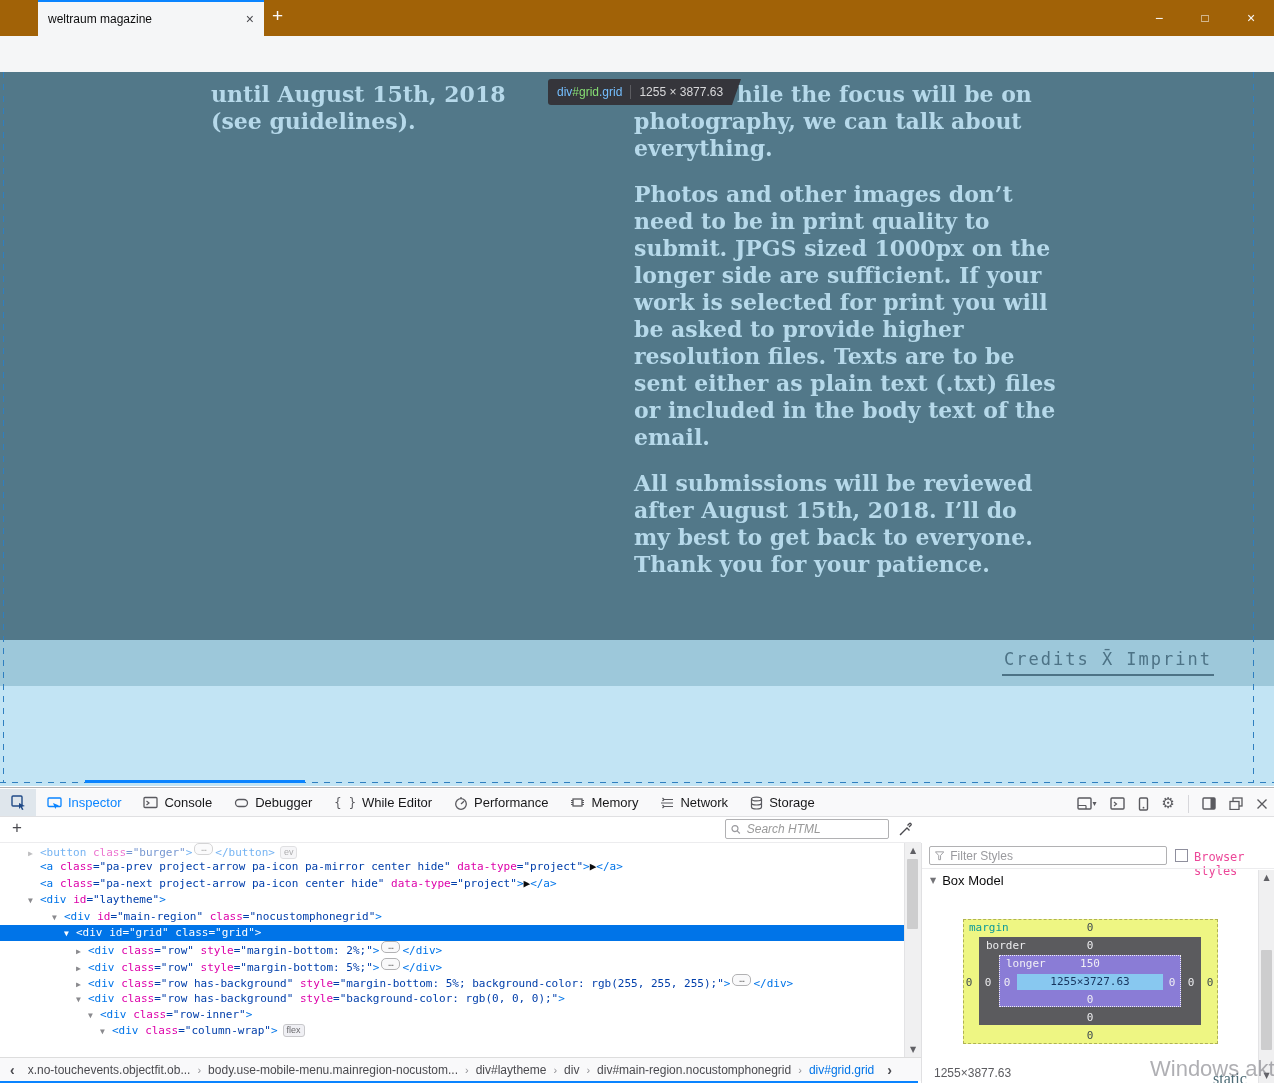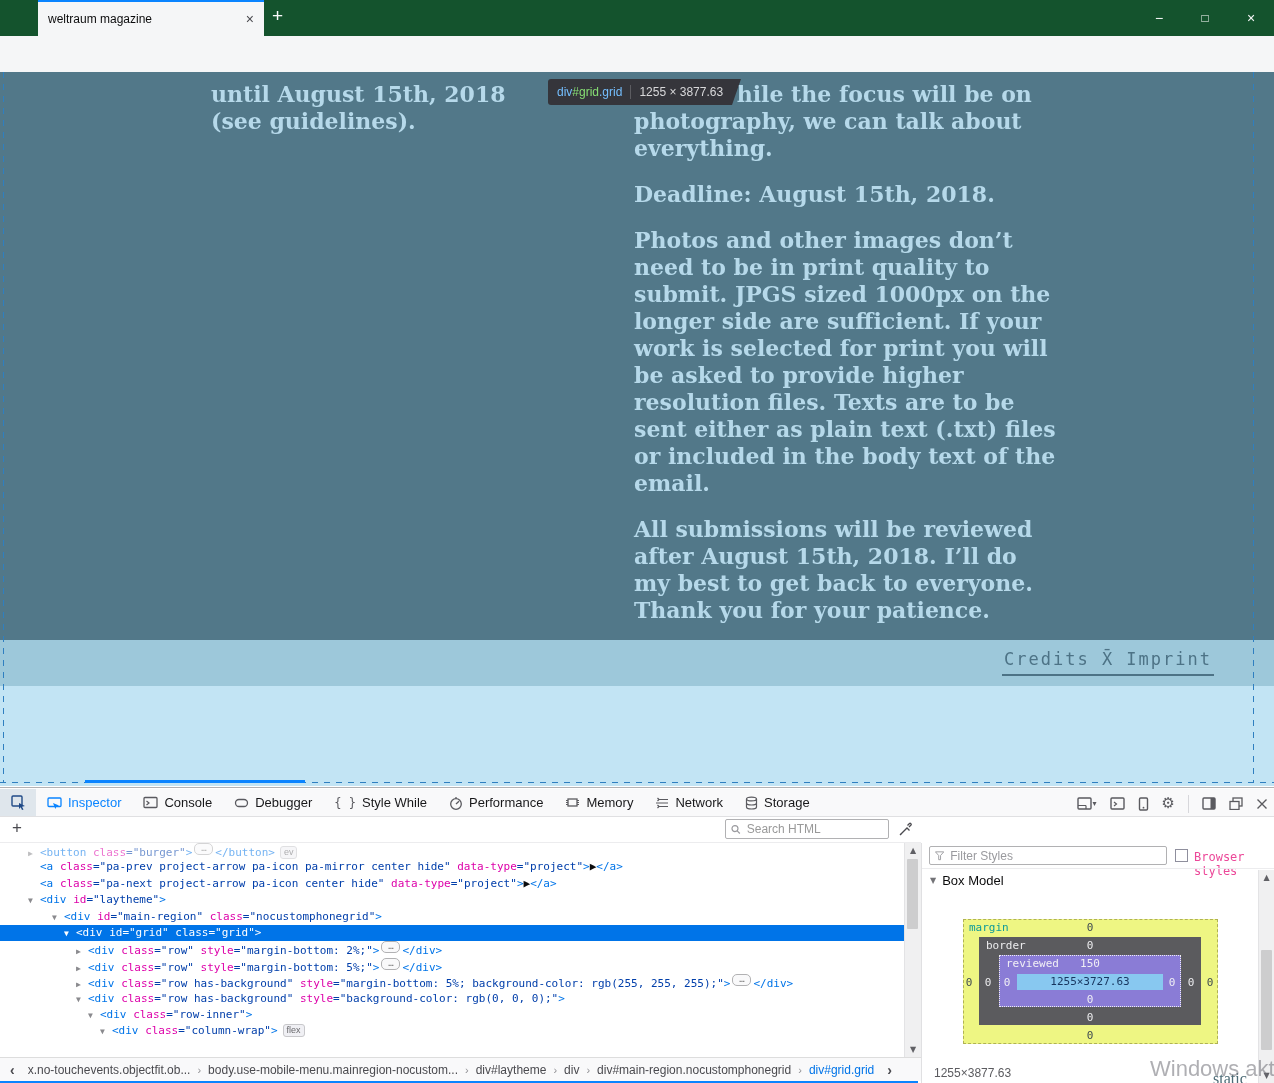--- a/index.html
+++ b/index.html
@@ -1,21 +1,21 @@
 <!DOCTYPE html>
 <html><head>
 <meta charset="utf-8">
 <style>
   html,body{margin:0;padding:0;}
   body{width:1274px;height:1083px;overflow:hidden;font-family:"Liberation Sans",sans-serif;background:#fff;position:relative;}
   .abs{position:absolute;}
   svg{display:block;}
 
   
-  .titlebar{position:absolute;left:0;top:0;width:1274px;height:36px;background:#14532d;}
+  .titlebar{position:absolute;left:0;top:0;width:1274px;height:36px;background:#a16207;}
   .tab{position:absolute;left:38px;top:0;width:226px;height:36px;background:#f5f6f7;border-top:2px solid #0a84ff;box-sizing:border-box;display:flex;align-items:center;padding:0 10px;}
   .tab-title{font-size:12px;color:#0c0c0d;flex:1;white-space:nowrap;overflow:hidden;}
   .tab-close{color:#4a4a4f;font-size:14px;line-height:14px;}
   .newtab{position:absolute;left:272px;top:5px;color:#f9f9fa;font-size:19px;font-weight:300;}
   .winctl{position:absolute;right:0;top:0;height:36px;display:flex;}
   .winbtn{width:46px;display:flex;align-items:center;justify-content:center;color:#f9f9fa;font-size:14px;}
   .winbtn.max{font-size:12px;}
 
   
   .navbar{position:absolute;left:0;top:36px;width:1274px;height:36px;background:#f5f6f7;}
@@ -58,21 +58,21 @@
   .tool-tab{display:flex;align-items:center;gap:6px;padding:0 11px;font-size:13px;color:#18181a;}
   .tool-tab.active{color:#0a84ff;justify-content:center;}
   .dt-right-icons{position:absolute;right:6px;top:1px;height:27px;display:flex;align-items:center;gap:13px;}
   .dt-iconsep{width:1px;height:18px;background:#d7d7db;}
   .gear-glyph{font-family:"DejaVu Sans",sans-serif;font-size:15px;color:#5a5a5f;line-height:15px;}
   .caret{font-family:"DejaVu Sans",sans-serif;font-size:8px;color:#5a5a5f;margin-left:1px;}
 
   .dt-header-left{position:absolute;left:0;top:29px;width:921px;height:26px;background:#fff;border-bottom:1px solid #ececee;box-sizing:border-box;}
   .plusbtn{position:absolute;left:12px;top:1px;font-size:17px;color:#4a4a4f;}
   .searchbox{position:absolute;left:725px;top:2px;width:164px;height:20px;border:1px solid #b1b1b3;border-radius:2px;background:#fff;box-sizing:border-box;display:flex;align-items:center;padding:0 5px;}
-  .searchbox input{border:none;outline:none;width:100%;font-size:12px;font-family:"Liberation Sans",sans-serif;color:#0c0c0d;background:transparent;}
+  .searchbox input{border:none;outline:none;width:100%;font-size:12px;font-family:"Liberation Sans",sans-serif;color:#0c0c0d;background:transparent;font-style:italic;}
   .searchbox input::placeholder{color:#999;}
   .eyedrop{position:absolute;left:898px;top:5px;}
 
   .sidetabs{position:absolute;left:921px;top:29px;width:353px;height:26px;background:#f9f9fa;border-left:1px solid #e0e0e2;border-bottom:1px solid #e0e0e2;box-sizing:border-box;display:flex;}
   .sidetab{position:relative;display:flex;align-items:center;padding:0 11px;font-size:13px;color:#18181a;}
   .sidetab.active{color:#0a84ff;}
   .sidetab.active::before{content:"";position:absolute;left:0;top:0;width:100%;height:2px;background:#0a84ff;}
 
   
   .markup{position:absolute;left:0;top:55px;width:904px;height:214px;background:#fff;overflow:hidden;font-family:"DejaVu Sans Mono",monospace;font-size:11px;}
@@ -207,21 +207,20 @@
 </div>
 
 <div class="content">
   <div class="band-mid"></div>
   <div class="band-light"></div>
 
   <div class="left-note serif">until August 15th, 2018 (see guidelines).</div>
 
   <div class="col-right serif">
     <p class="p-indent">While the focus will be on photography, we can talk about everything.</p>
-    <p>Deadline: August 15th, 2018.</p>
     <p>Photos and other images don’t need to be in print quality to submit. JPGS sized 1000px on the longer side are sufficient. If your work is selected for print you will be asked to provide higher resolution files. Texts are to be sent either as plain text (.txt) files or included in the body text of the email.</p>
     <p>All submissions will be reviewed after August 15th, 2018. I’ll do my best to get back to everyone. Thank you for your patience.</p>
   </div>
 
   <div class="credits">Credits X̄ Imprint</div>
 
   <div class="dash-h"></div>
   <div class="dash-v-r"></div>
   <div class="dash-v-l"></div>
   <div class="blue-seg"></div>
@@ -266,21 +265,21 @@
         <div class="tool-tab">
           <span>
             <svg width="15" height="12" viewBox="0 0 15 12">
               <rect x="1.5" y="2.5" width="12" height="7" rx="3.5" stroke="#5a5a5f" stroke-width="1.3" fill="none"></rect>
             </svg>
           </span>
           <span>Debugger</span>
         </div>
         <div class="tool-tab">
           <span><span style="font-family:'DejaVu Sans Mono',monospace;font-size:12px;color:#5a5a5f">{ }</span></span>
-          <span>Style While</span>
+          <span>While Editor</span>
         </div>
         <div class="tool-tab">
           <span>
             <svg width="14" height="14" viewBox="0 0 14 14">
               <circle cx="7" cy="8" r="5.3" stroke="#5a5a5f" stroke-width="1.3" fill="none"></circle>
               <path d="M7 8 L10 5.2 M7 1 V2.6" stroke="#5a5a5f" stroke-width="1.3"></path>
             </svg>
           </span>
           <span>Performance</span>
         </div>
@@ -424,21 +423,21 @@
       <span style="font-family:'Liberation Sans',sans-serif">Box Model</span>
     </div>
 
     <div class="bm-margin"></div>
     <div class="bm-border"></div>
     <div class="bm-padding"></div>
     <div class="bm-content"></div>
 
     <span class="bm-lbl-margin abs">margin</span>
     <span class="bm-lbl-border abs">border</span>
-    <span class="bm-lbl-padding abs">reviewed</span>
+    <span class="bm-lbl-padding abs">longer</span>
 
     <span class="bm-num n-yellow" style="left:168px;top:78px">0</span>
     <span class="bm-num n-gray" style="left:168px;top:96px">0</span>
     <span class="bm-num n-purple" style="left:168px;top:114px">150</span>
     <span class="bm-content-txt">1255×3727.63</span>
     <span class="bm-num n-purple" style="left:168px;top:150px">0</span>
     <span class="bm-num n-gray" style="left:168px;top:168px">0</span>
     <span class="bm-num n-yellow" style="left:168px;top:186px">0</span>
 
     <span class="bm-num n-yellow" style="left:47px;top:133px">0</span>

